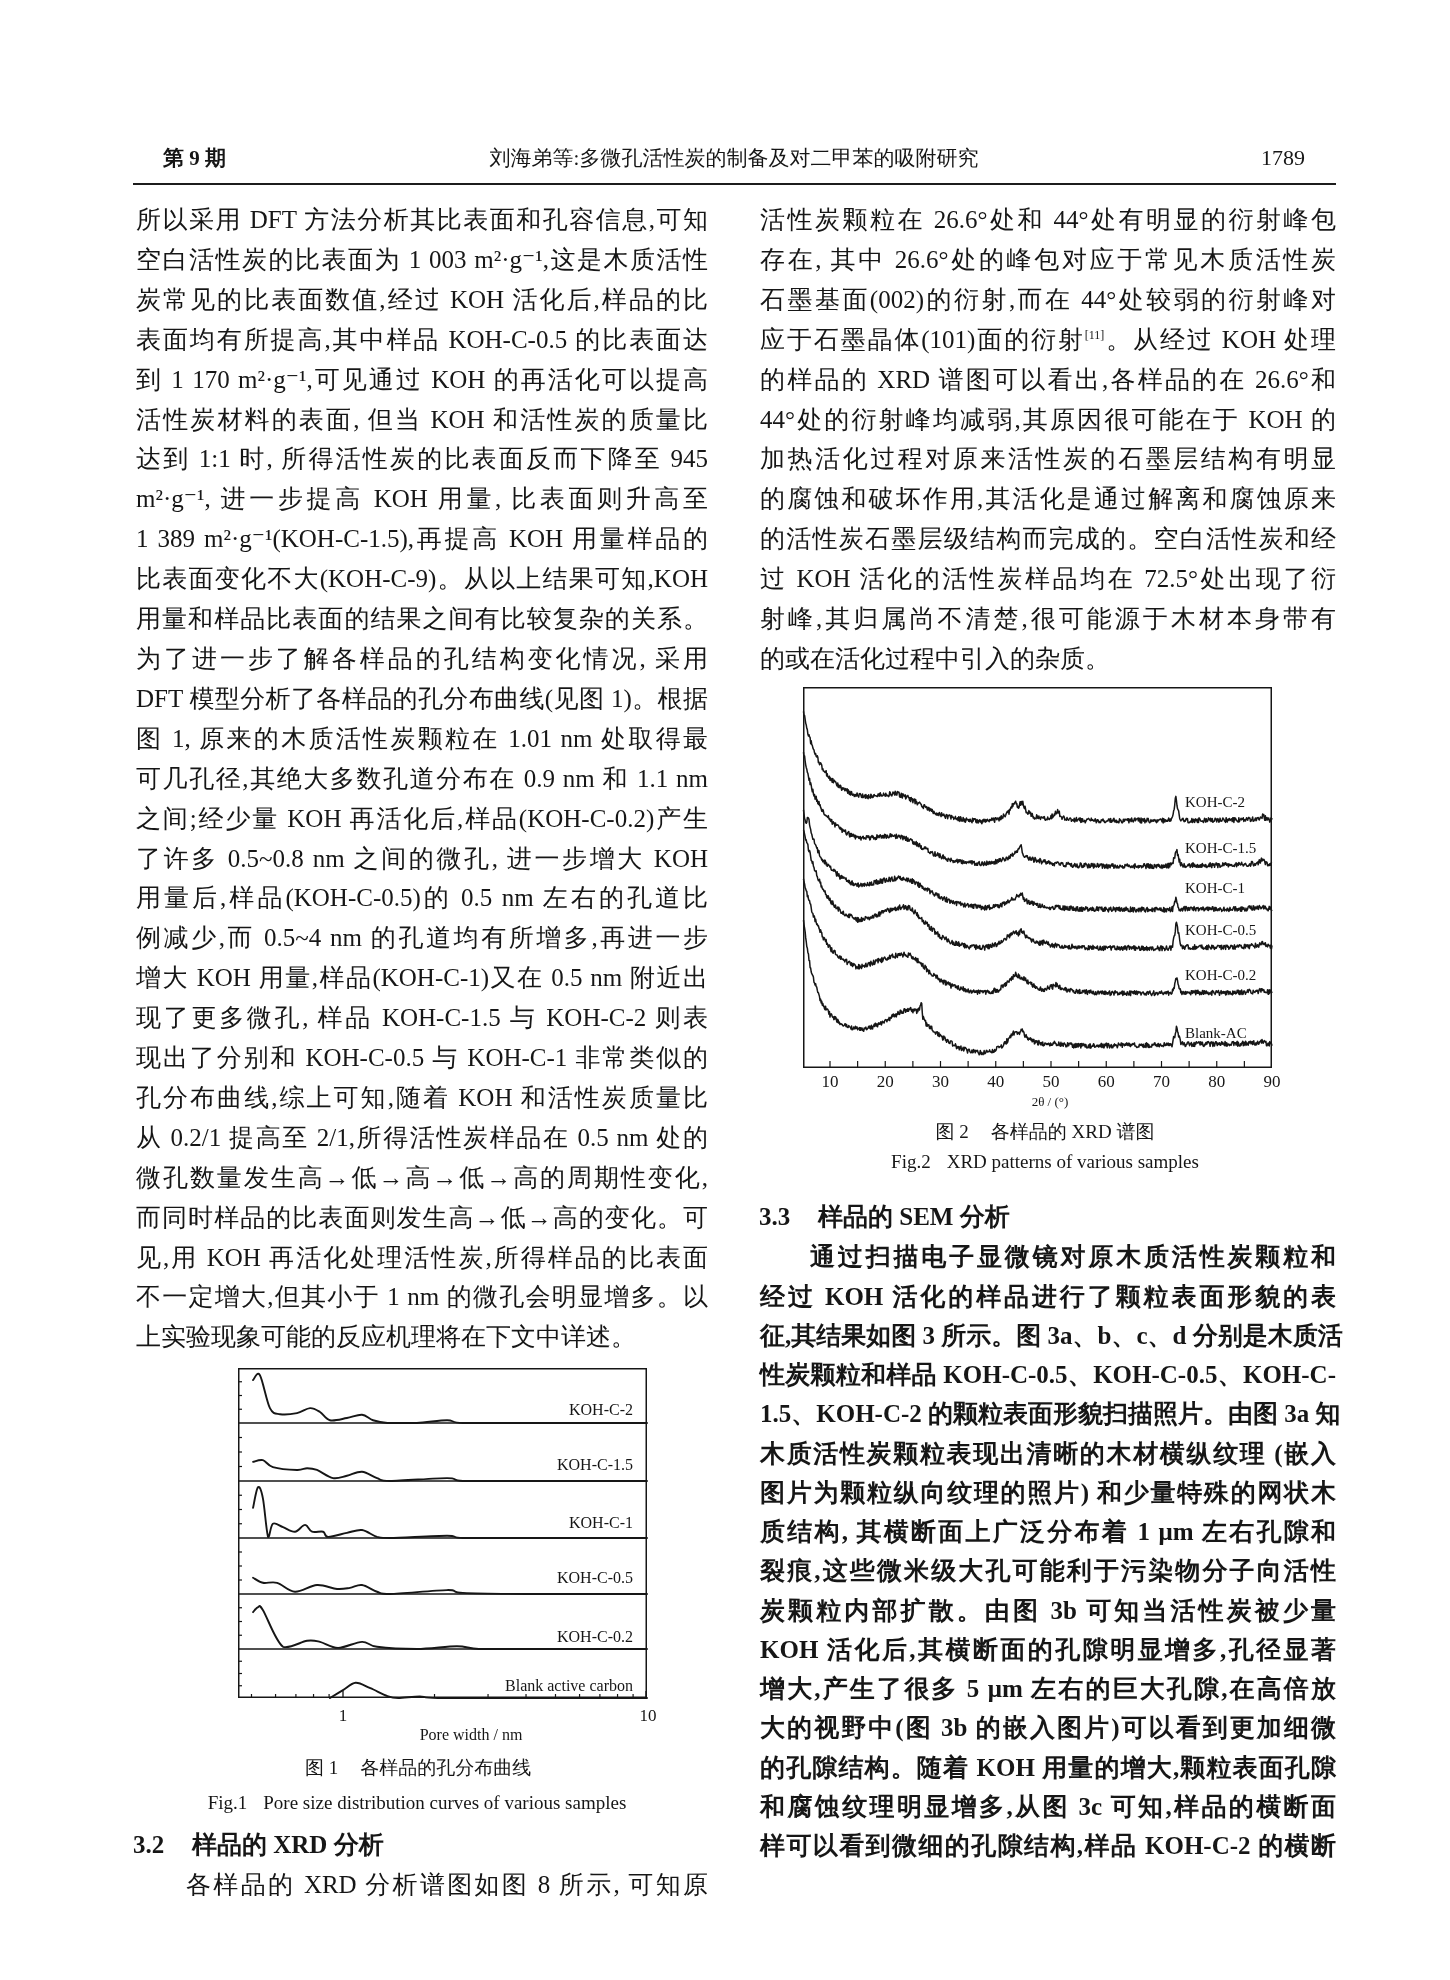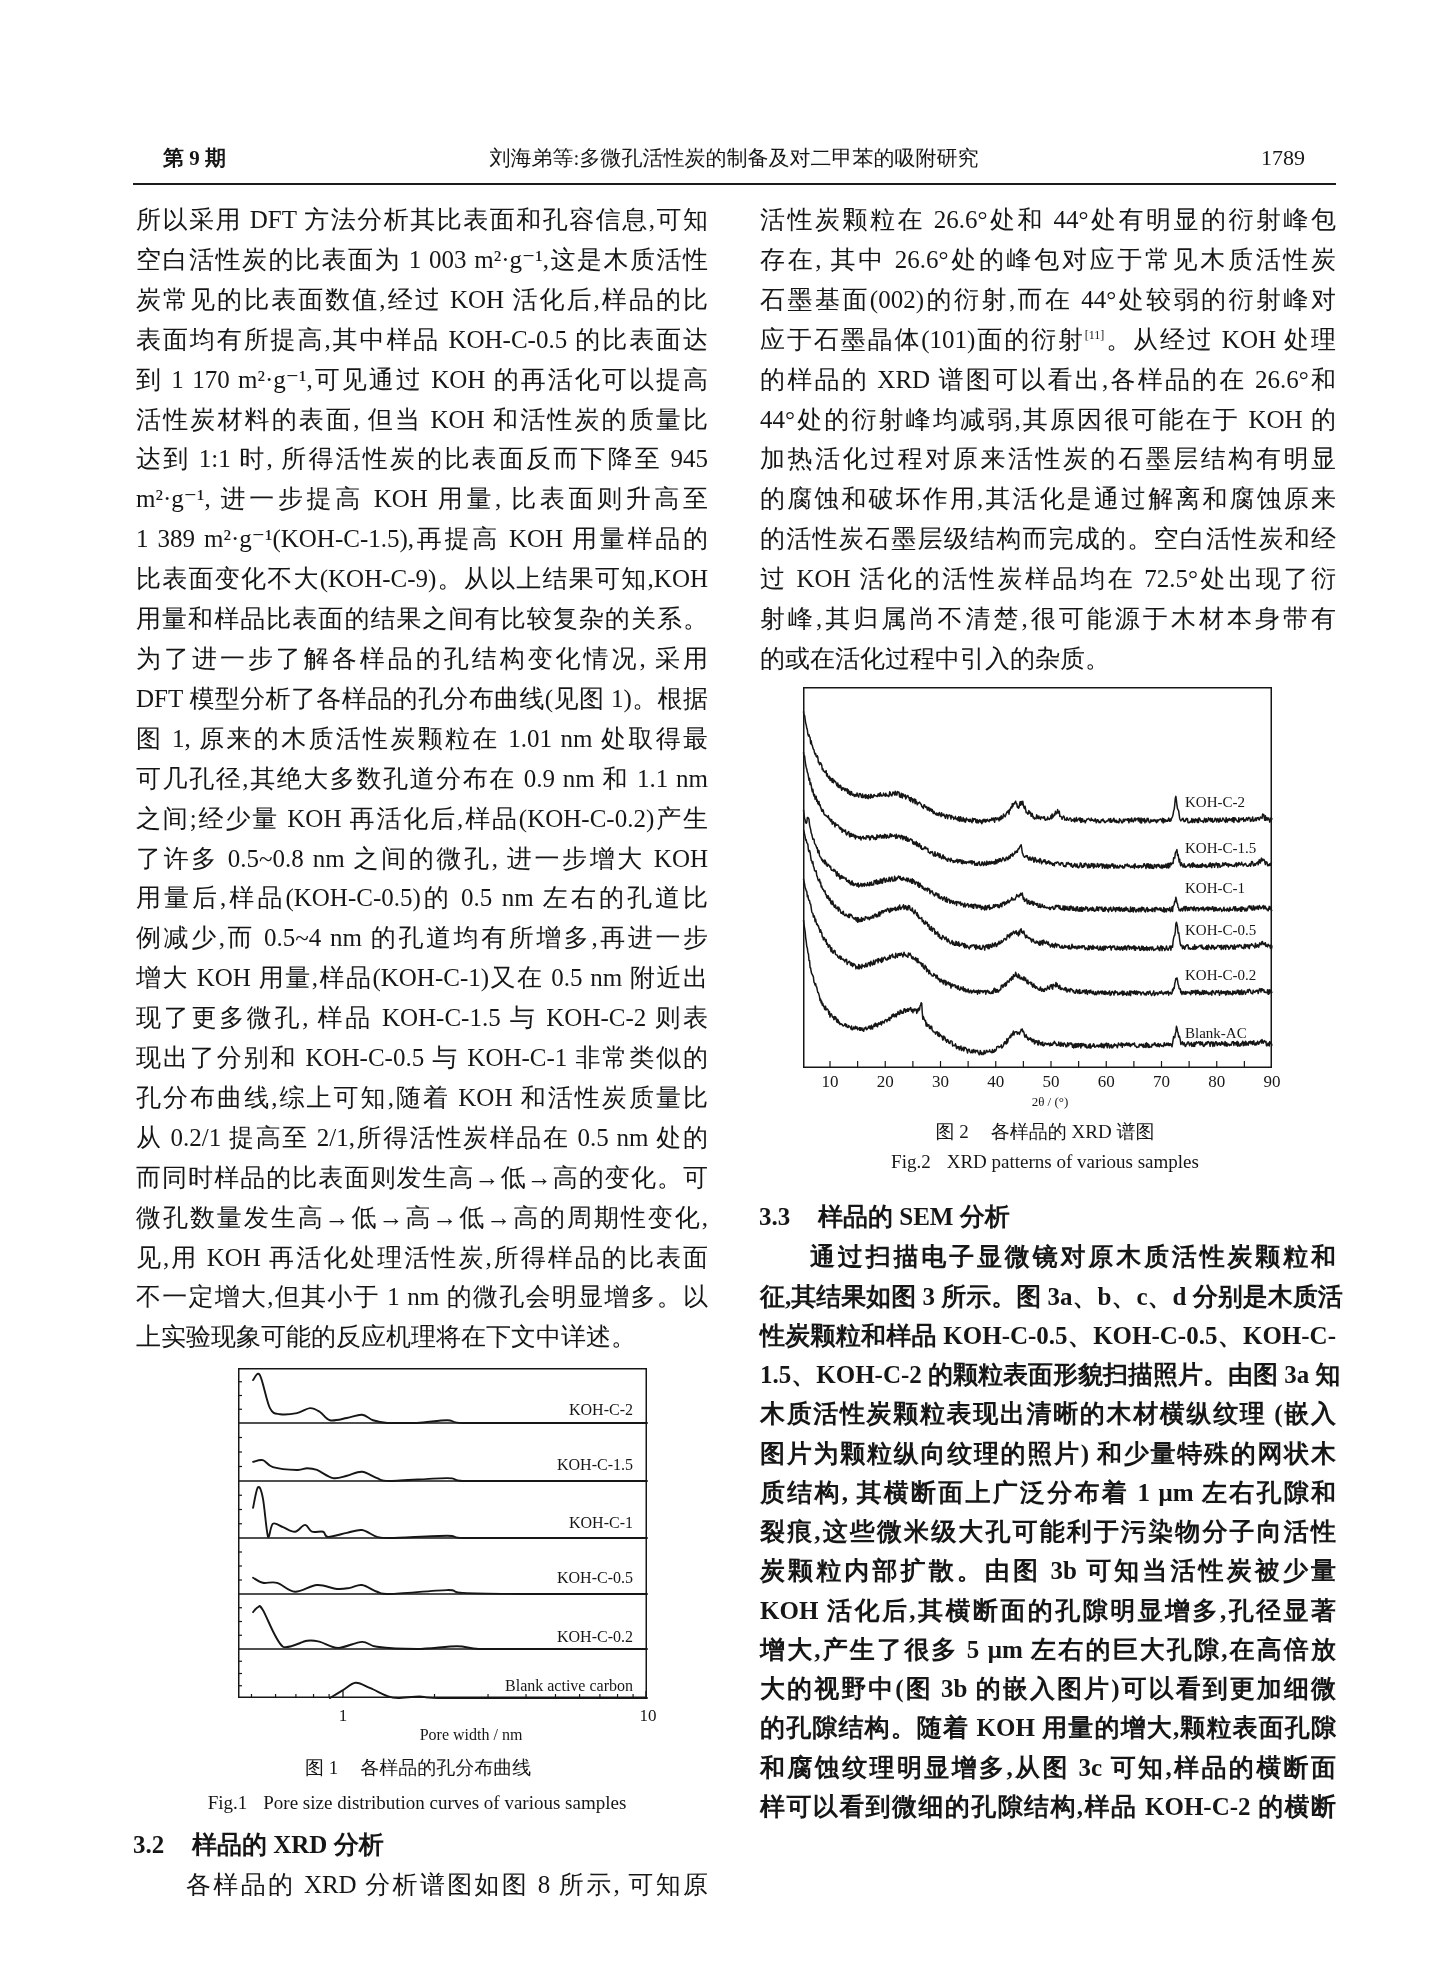--- a/index.html
+++ b/index.html
@@ -51,22 +51,22 @@
     <div class="ln">可几孔径,其绝大多数孔道分布在 0.9 nm 和 1.1 nm</div>
     <div class="ln">之间;经少量 KOH 再活化后,样品(KOH-C-0.2)产生</div>
     <div class="ln">了许多 0.5~0.8 nm 之间的微孔, 进一步增大 KOH</div>
     <div class="ln">用量后,样品(KOH-C-0.5)的 0.5 nm 左右的孔道比</div>
     <div class="ln">例减少,而 0.5~4 nm 的孔道均有所增多,再进一步</div>
     <div class="ln">增大 KOH 用量,样品(KOH-C-1)又在 0.5 nm 附近出</div>
     <div class="ln">现了更多微孔, 样品 KOH-C-1.5 与 KOH-C-2 则表</div>
     <div class="ln">现出了分别和 KOH-C-0.5 与 KOH-C-1 非常类似的</div>
     <div class="ln">孔分布曲线,综上可知,随着 KOH 和活性炭质量比</div>
     <div class="ln">从 0.2/1 提高至 2/1,所得活性炭样品在 0.5 nm 处的</div>
+    <div class="ln">微孔数量发生高→低→高→低→高的周期性变化,</div>
     <div class="ln">而同时样品的比表面则发生高→低→高的变化。可</div>
-    <div class="ln">微孔数量发生高→低→高→低→高的周期性变化,</div>
     <div class="ln">见,用 KOH 再活化处理活性炭,所得样品的比表面</div>
     <div class="ln">不一定增大,但其小于 1 nm 的微孔会明显增多。以</div>
     <div class="ln last">上实验现象可能的反应机理将在下文中详述。</div>
   </div>
 
 <svg class="chart-svg" id="fig1-svg" style="left:238px;top:1368px;" width="410" height="331" viewBox="0 0 410 331">
     <rect x="0.75" y="0.75" width="407.5" height="328.5" fill="none" stroke="#161616" stroke-width="1.5"></rect>
     <line x1="0" y1="55" x2="409" y2="55" stroke="#161616" stroke-width="1.5"></line>
     <line x1="0" y1="113" x2="409" y2="113" stroke="#161616" stroke-width="1.5"></line>
     <line x1="0" y1="170" x2="409" y2="170" stroke="#161616" stroke-width="1.5"></line>
@@ -198,20 +198,21 @@
 </div>
 <div class="cap cap-en" style="left:795px;top:1149px;width:500px;">
   <span class="cap-num">Fig.2</span><span>XRD patterns of various samples</span>
 </div>
 
 <div class="heading" style="left:759px;top:1197px;">
   <span class="num">3.3</span><span>样品的 SEM 分析</span>
 </div>
 <div class="para col-r" style="top:1237.4px;line-height:39.25px;font-weight:bold;">
     <div class="ln indent">通过扫描电子显微镜对原木质活性炭颗粒和</div>
+    <div class="ln">经过 KOH 活化的样品进行了颗粒表面形貌的表</div>
     <div class="ln">征,其结果如图 3 所示。图 3a、b、c、d 分别是木质活</div>
     <div class="ln">性炭颗粒和样品 KOH-C-0.5、KOH-C-0.5、KOH-C-</div>
     <div class="ln">1.5、KOH-C-2 的颗粒表面形貌扫描照片。由图 3a 知</div>
     <div class="ln">木质活性炭颗粒表现出清晰的木材横纵纹理 (嵌入</div>
     <div class="ln">图片为颗粒纵向纹理的照片) 和少量特殊的网状木</div>
     <div class="ln">质结构, 其横断面上广泛分布着 1 μm 左右孔隙和</div>
     <div class="ln">裂痕,这些微米级大孔可能利于污染物分子向活性</div>
     <div class="ln">炭颗粒内部扩散。由图 3b 可知当活性炭被少量</div>
     <div class="ln">KOH 活化后,其横断面的孔隙明显增多,孔径显著</div>
     <div class="ln">增大,产生了很多 5 μm 左右的巨大孔隙,在高倍放</div>

